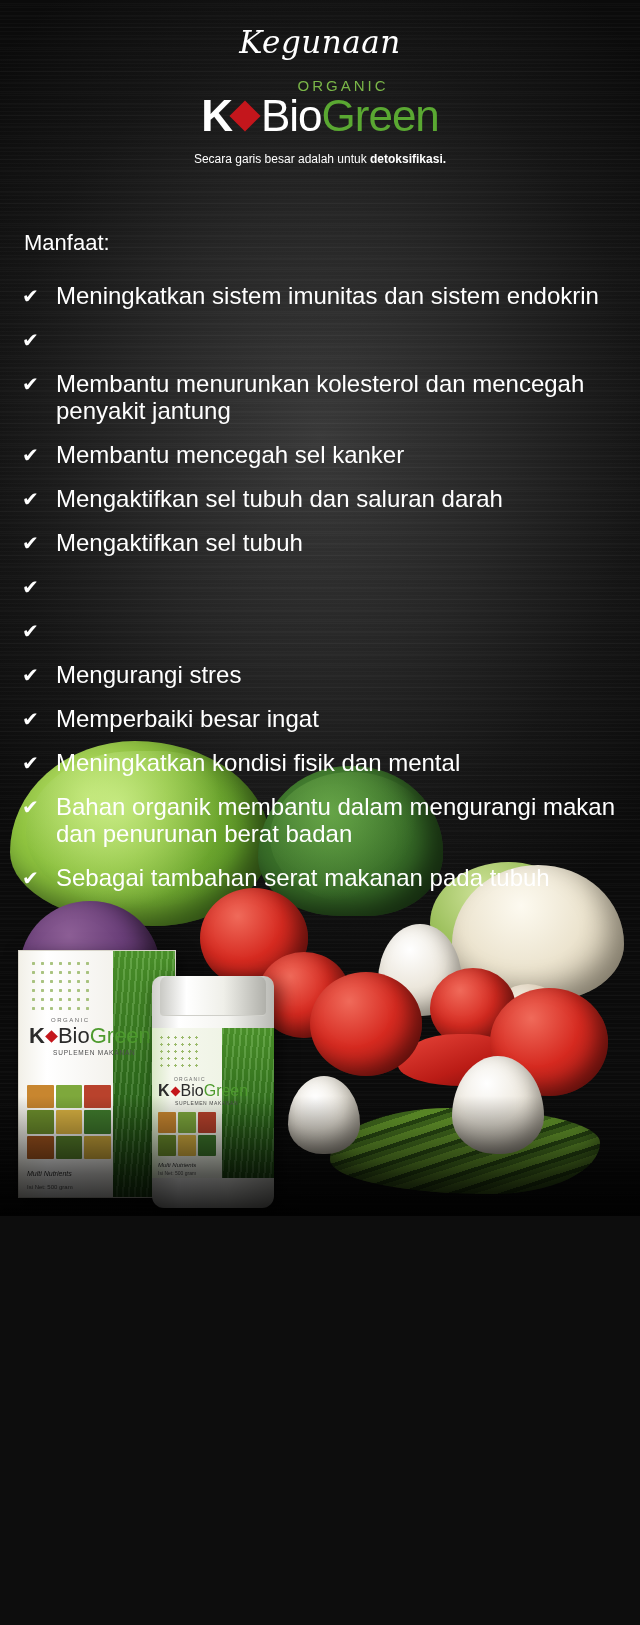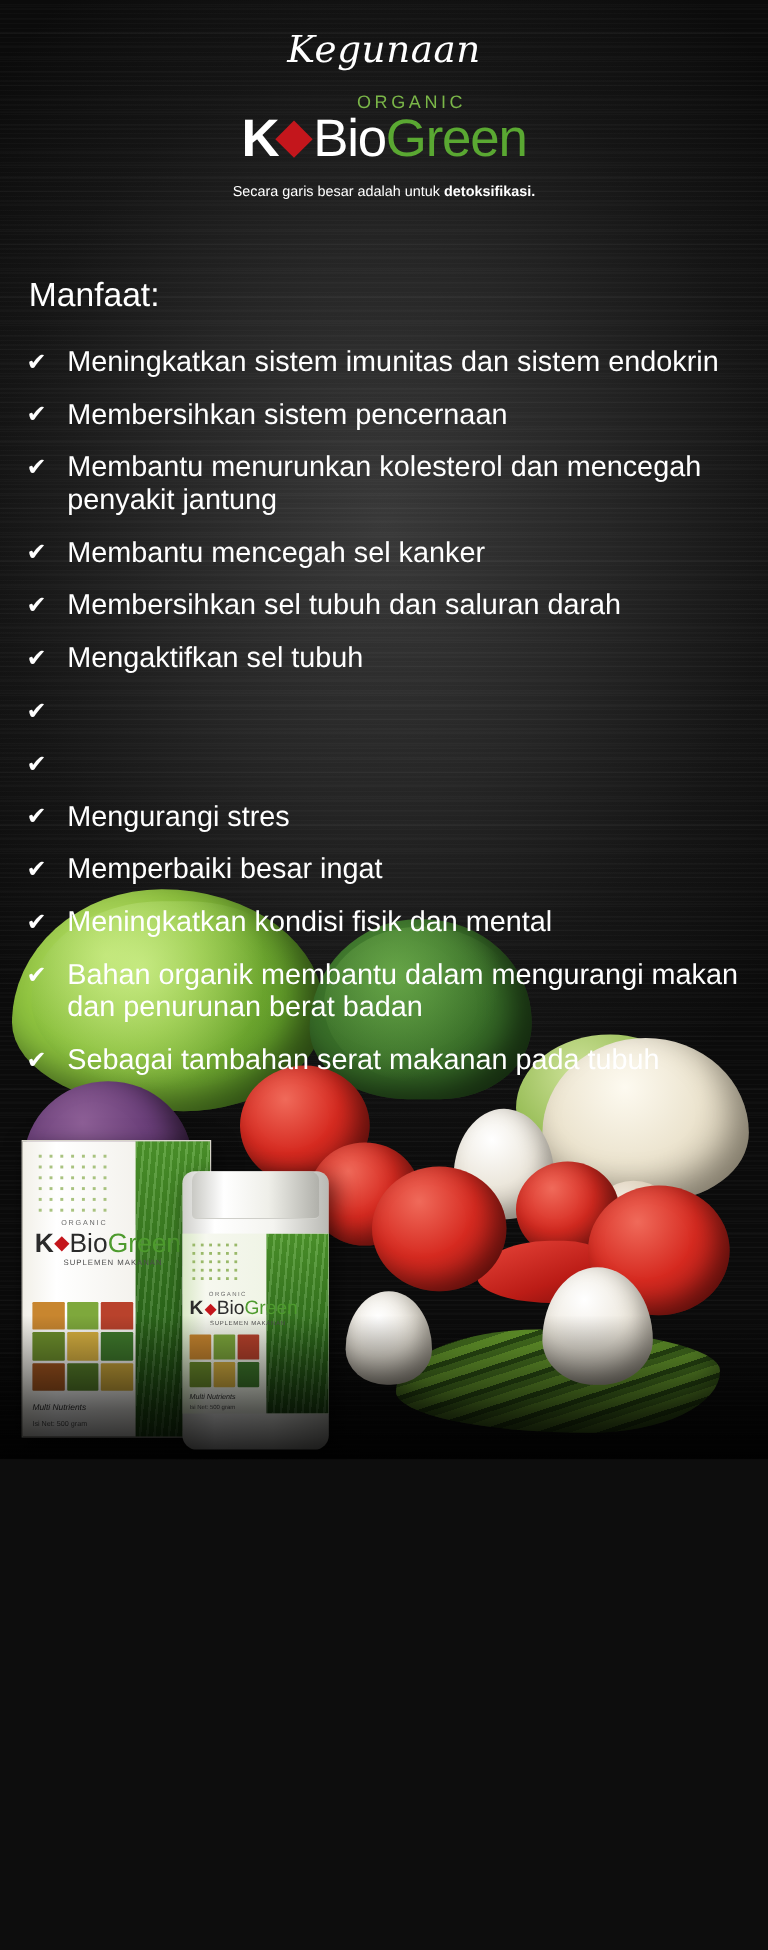--- a/index.html
+++ b/index.html
@@ -109,21 +109,21 @@
     color: #ffffff;
     font-size: 12px;
     margin-top: 14px;
     font-family: "Liberation Sans", sans-serif;
   }
   .tagline b { font-weight: bold; }
 
   
   .manfaat-label {
     color: #ffffff;
-    font-size: 28px;
+    font-size: 22px;
     margin: 64px 0 0 24px;
   }
 
   .list { margin: 26px 0 0 22px; }
   .item {
     display: flex;
     align-items: flex-start;
     margin-bottom: 17px;
   }
   .check {
@@ -384,33 +384,32 @@
 
     <div class="manfaat-label">Manfaat:</div>
 
     <div class="list">
       <div class="item">
         <span class="check">✔</span>
         <span class="item-text">Meningkatkan sistem imunitas dan sistem endokrin</span>
       </div>
       <div class="item">
         <span class="check">✔</span>
-        <span class="item-text">Membersihkan sistem pencernaan</span>
       </div>
       <div class="item">
         <span class="check">✔</span>
         <span class="item-text">Membantu menurunkan kolesterol dan mencegah penyakit jantung</span>
       </div>
       <div class="item">
         <span class="check">✔</span>
         <span class="item-text">Membantu mencegah sel kanker</span>
       </div>
       <div class="item">
         <span class="check">✔</span>
-        <span class="item-text">Membersihkan sel tubuh dan saluran darah</span>
+        <span class="item-text">Mengaktifkan sel tubuh dan saluran darah</span>
       </div>
       <div class="item">
         <span class="check">✔</span>
         <span class="item-text">Mengaktifkan sel tubuh</span>
       </div>
       <div class="item">
         <span class="check">✔</span>
       </div>
       <div class="item">
         <span class="check">✔</span>

